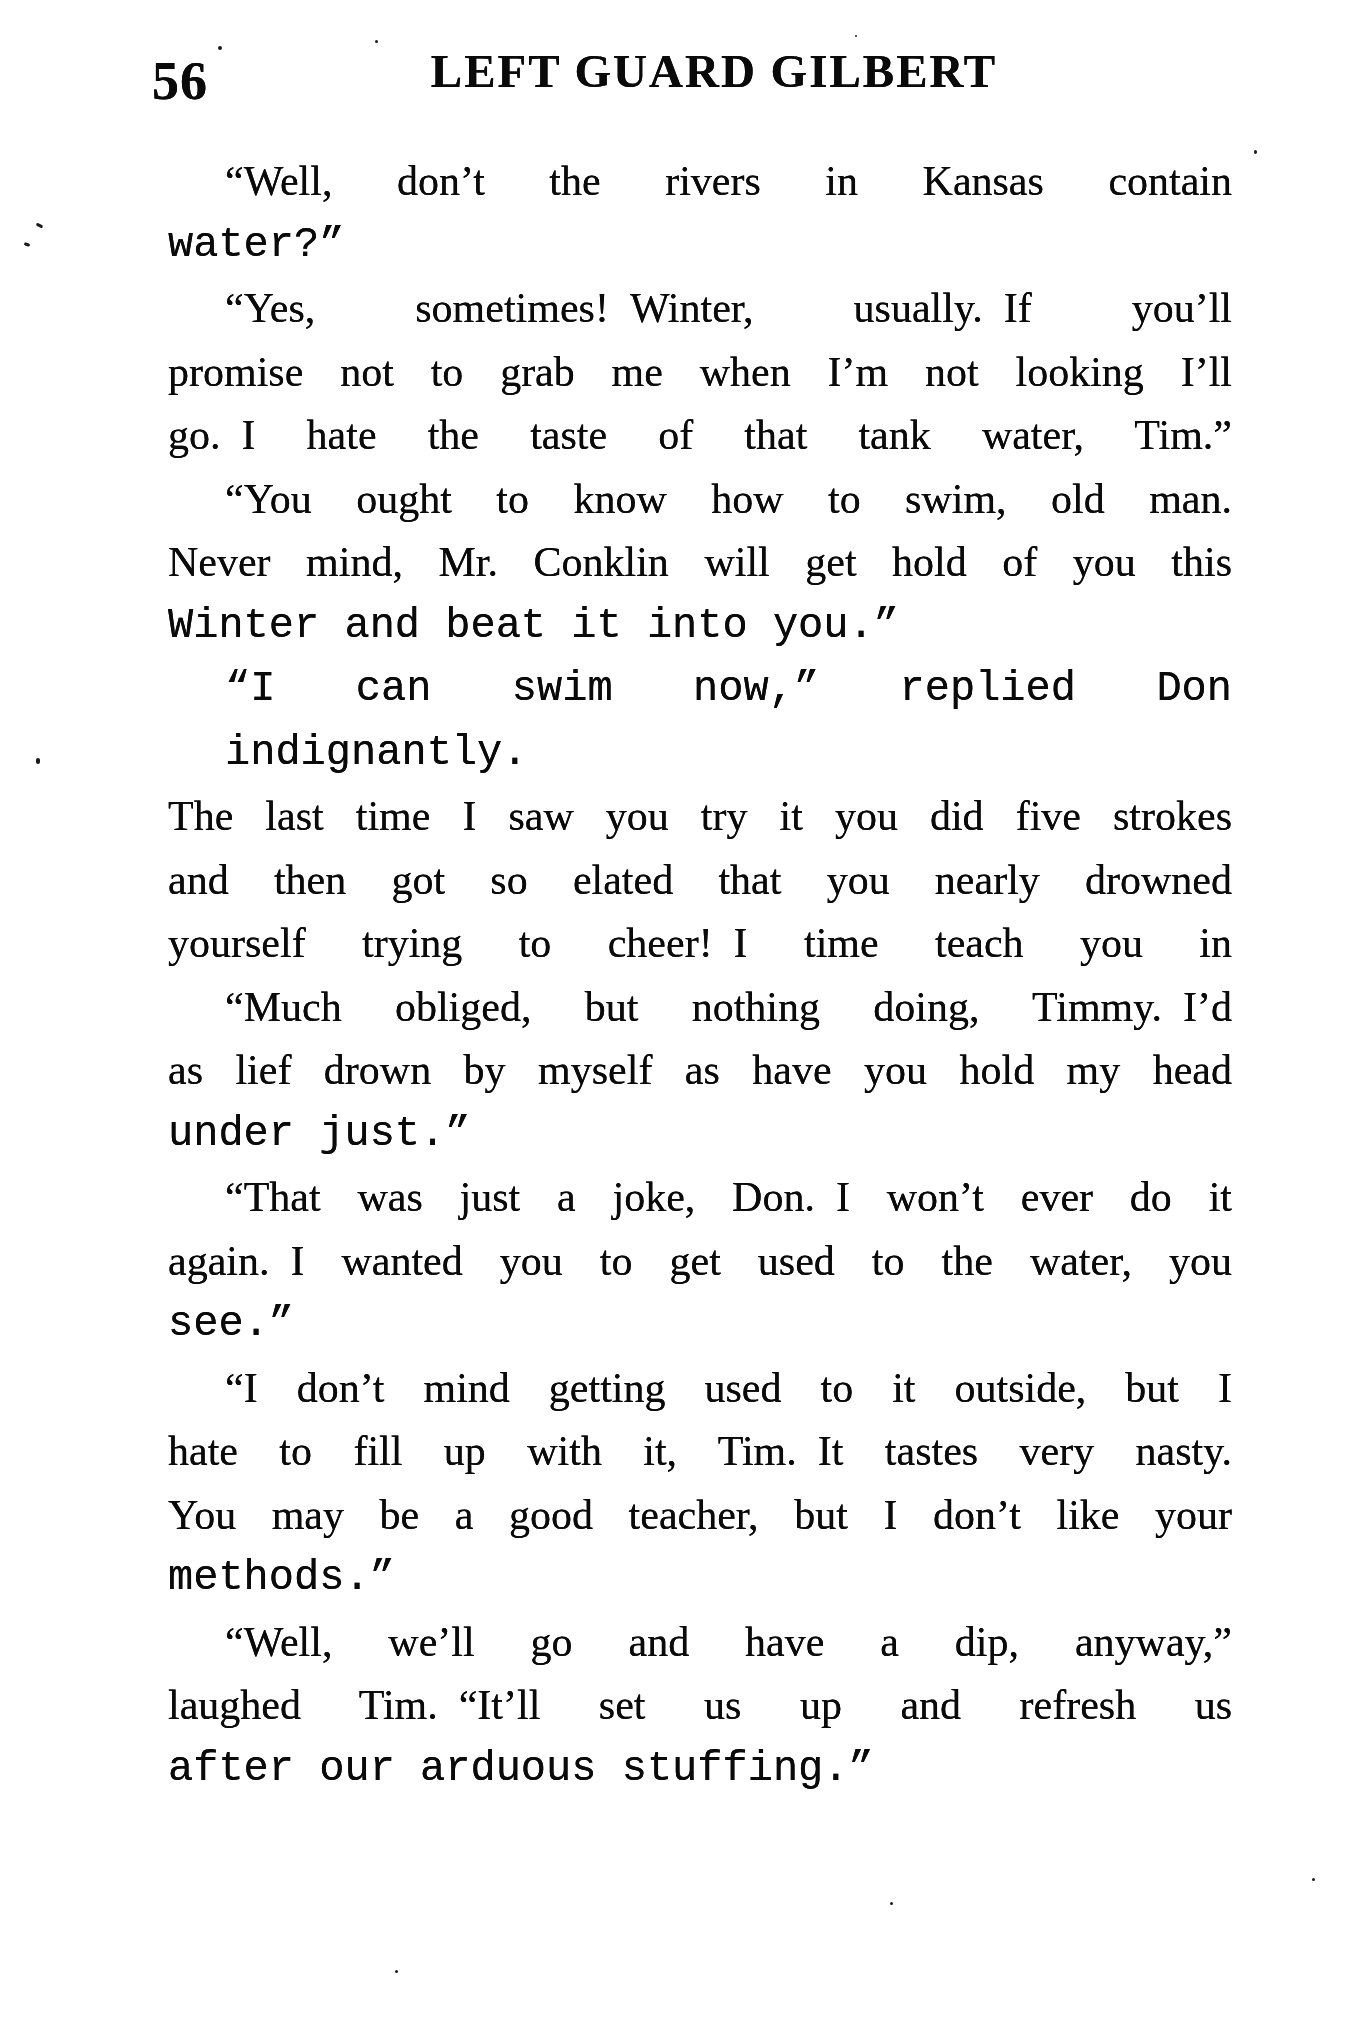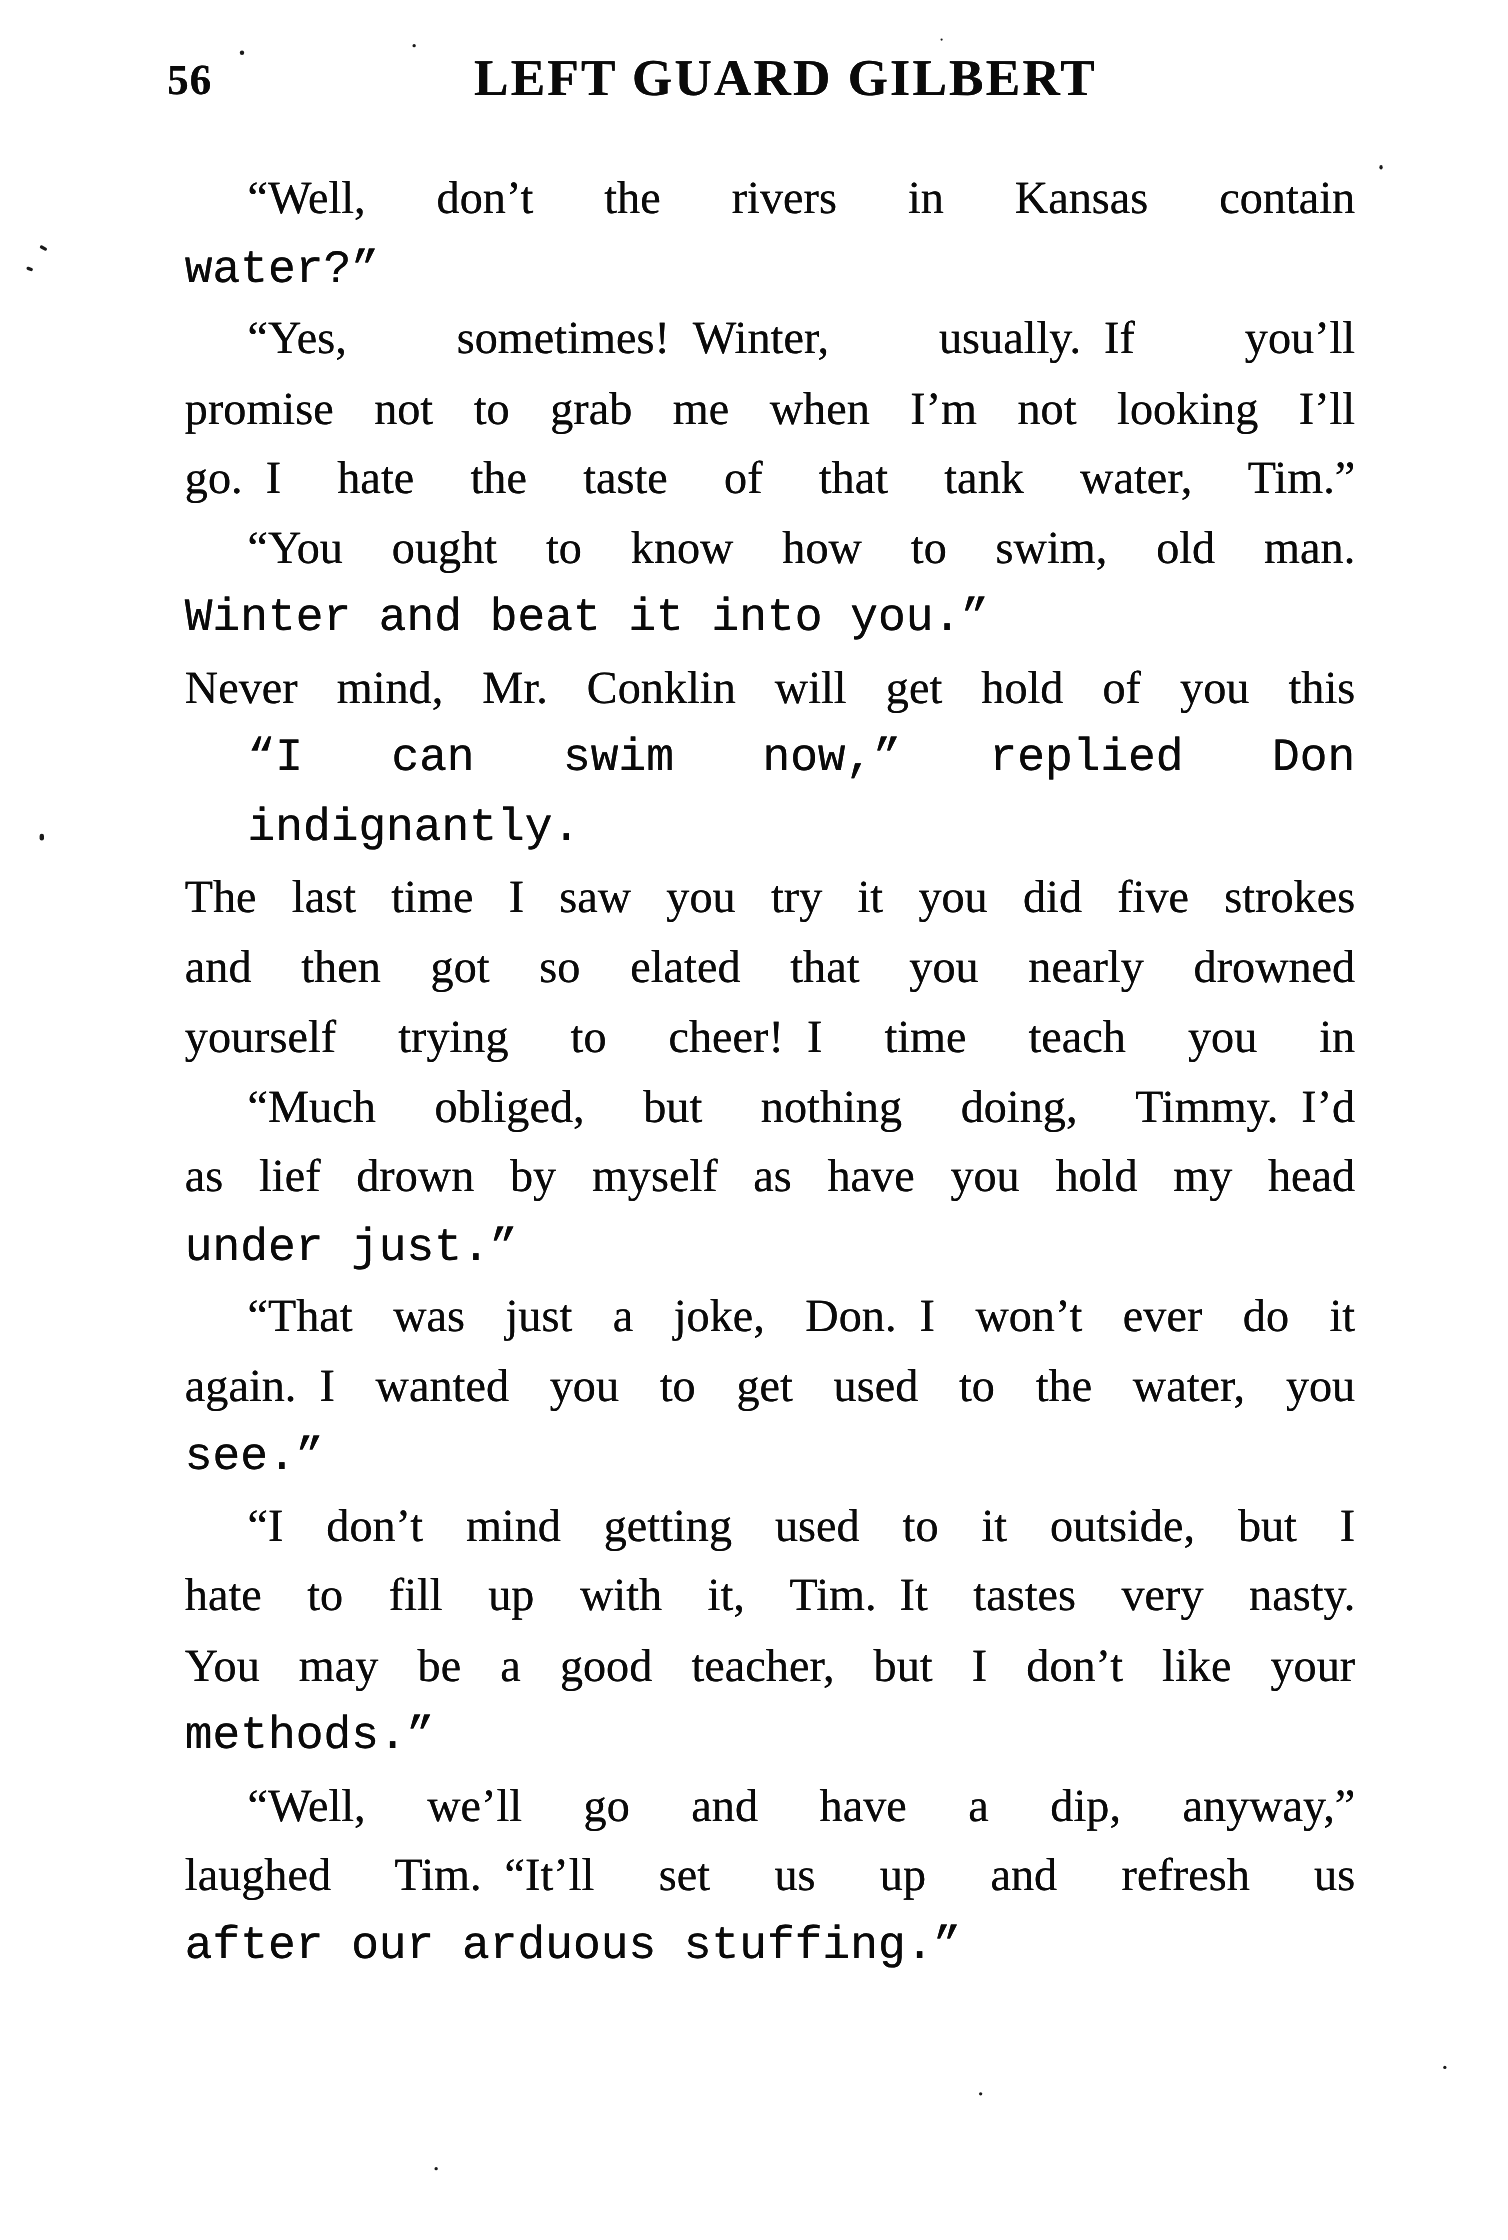--- a/index.html
+++ b/index.html
@@ -21,21 +21,21 @@
     position: absolute;
     top: 44px;
     left: 168px;
     width: 1064px;
     height: 60px;
   }
   .page-number {
     position: absolute;
     left: -16px;
     top: 6px;
-    font-size: 39px;
+    font-size: 54px;
     font-weight: 700;
     letter-spacing: 1px;
   }
   .running-title {
     position: absolute;
     left: 0;
     top: 0;
     width: 100%;
     text-align: center;
     transform: translateX(14px);
@@ -84,22 +84,22 @@
     </div>
 
     <div class="para">
       <div class="line indent">“Yes, sometimes! Winter, usually. If you’ll</div>
       <div class="line">promise not to grab me when I’m not looking I’ll</div>
       <div class="line">go. I hate the taste of that tank water, Tim.”</div>
     </div>
 
     <div class="para">
       <div class="line indent">“You ought to know how to swim, old man.</div>
+      <div class="line">Never mind, Mr. Conklin will get hold of you this</div>
       <div class="line end">Winter and beat it into you.”</div>
-      <div class="line">Never mind, Mr. Conklin will get hold of you this</div>
     </div>
 
     <div class="para">
       <div class="line indent end">“I can swim now,” replied Don indignantly.</div>
     </div>
 
     <div class="para">
       <div class="line">The last time I saw you try it you did five strokes</div>
       <div class="line">and then got so elated that you nearly drowned</div>
       <div class="line">yourself trying to cheer! I time teach you in</div>

